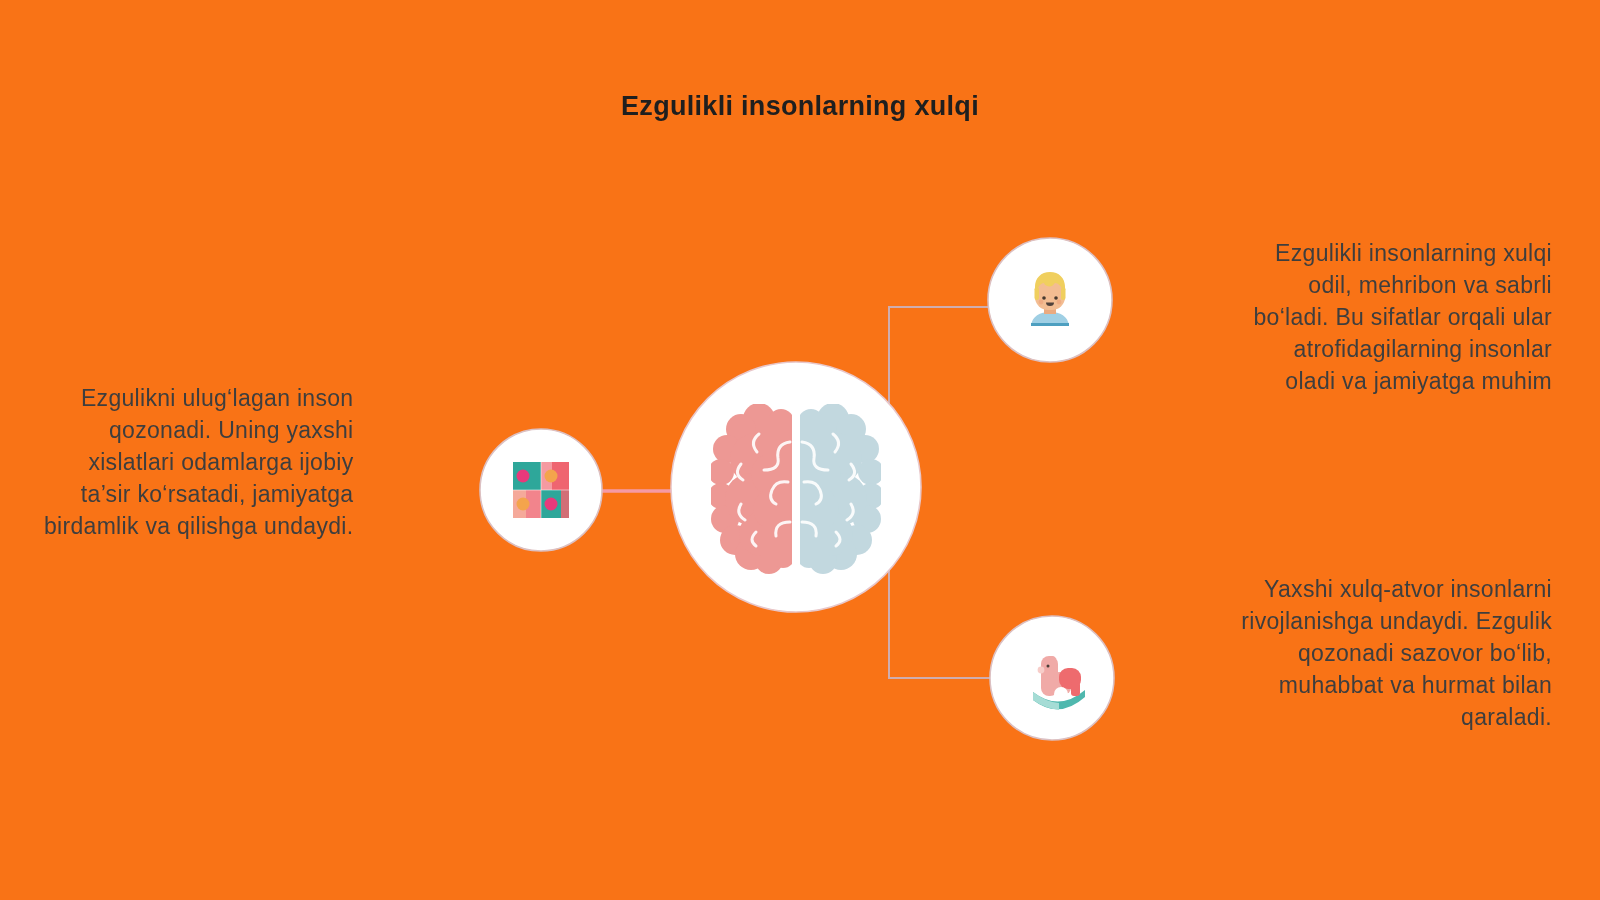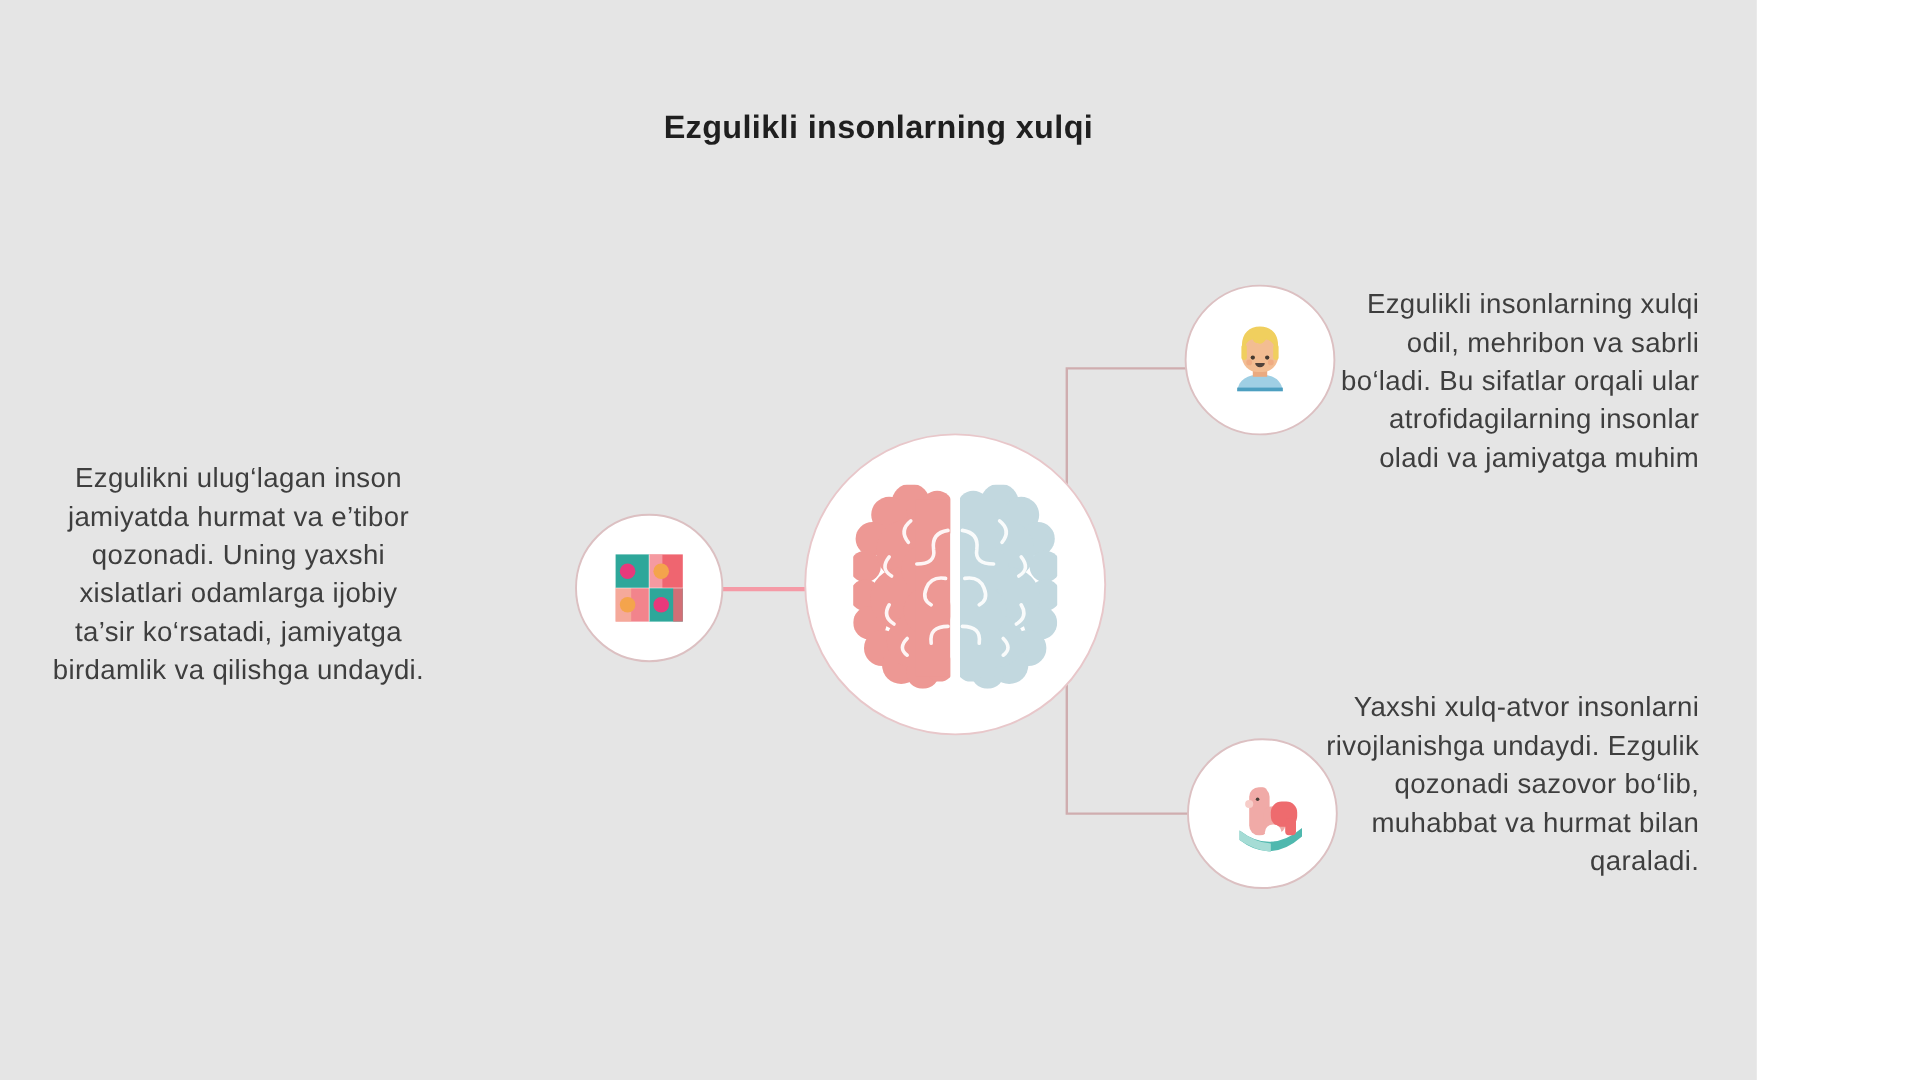--- a/index.html
+++ b/index.html
@@ -1,28 +1,28 @@
 <!DOCTYPE html>
 <html><head>
 <meta charset="utf-8">
 <style>
   html,body{margin:0;padding:0;background:#ffffff;}
   .canvas{
-    position:relative;width:1464px;height:900px;background:#e5e5e5;overflow:hidden;
+    position:relative;width:1600px;height:900px;background:#f97316;overflow:hidden;
     font-family:"Liberation Sans","DejaVu Sans",sans-serif;
   }
   .diagram-title{
     position:absolute;left:0;top:91px;width:100%;text-align:center;
     font-size:27px;font-weight:700;color:#1f1f1f;letter-spacing:.3px;
   }
   .note{
     position:absolute;font-size:23px;line-height:32px;color:#3e3e3e;
     letter-spacing:.3px;font-weight:400;
   }
-  .note-left{left:44px;top:382px;text-align:center;}
+  .note-left{left:44px;top:382px;text-align:right;}
   .note-top-right{right:48px;top:237px;text-align:right;}
   .note-bottom-right{right:48px;top:573px;text-align:right;}
   svg.diagram{position:absolute;left:0;top:0;}
 </style>
 </head>
 <body>
 
 <div class="canvas">
 
   <svg class="diagram" width="1600" height="900" viewBox="0 0 1600 900">
@@ -154,21 +154,20 @@
       <circle cx="34" cy="44" r="7" fill="#ffffff"></circle>
       <circle cx="14" cy="20" r="3.4" fill="#f7cdc9"></circle>
       <circle cx="21" cy="16" r="1.5" fill="#4a3f38"></circle>
     </g>
   </svg>
 
   <div class="diagram-title">Ezgulikli insonlarning xulqi</div>
 
   <div class="note note-left">
     <div>Ezgulikni ulug‘lagan inson</div>
-    <div>jamiyatda hurmat va e’tibor</div>
     <div>qozonadi. Uning yaxshi</div>
     <div>xislatlari odamlarga ijobiy</div>
     <div>ta’sir ko‘rsatadi, jamiyatga</div>
     <div>birdamlik va qilishga undaydi.</div>
   </div>
 
   <div class="note note-top-right">
     <div>Ezgulikli insonlarning xulqi</div>
     <div>odil, mehribon va sabrli</div>
     <div>bo‘ladi. Bu sifatlar orqali ular</div>

